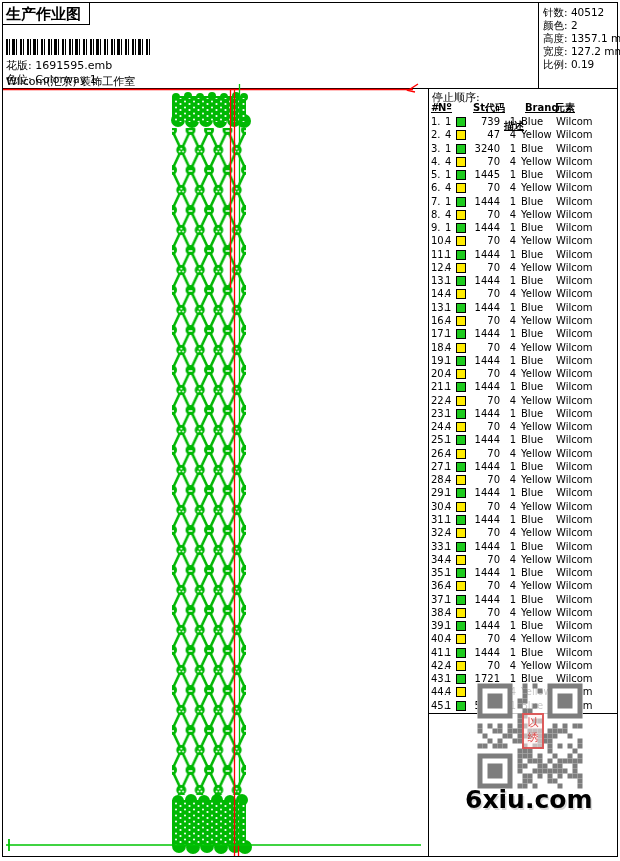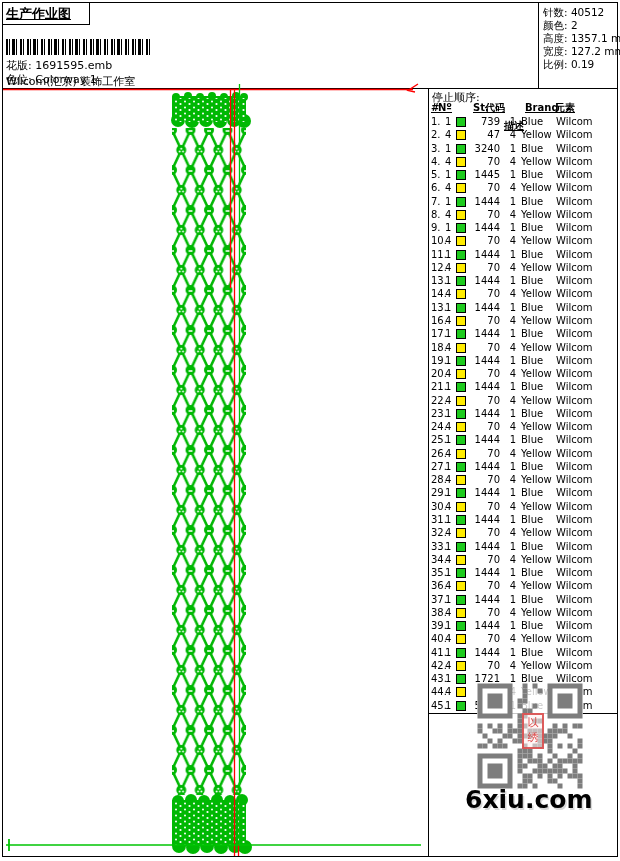--- a/index.html
+++ b/index.html
@@ -1,21 +1,21 @@
 <!DOCTYPE html>
 <html><head>
 <meta charset="utf-8">
 <style>
   html,body{margin:0;padding:0;background:#fff;}
   body{width:620px;height:861px;position:relative;font-family:"DejaVu Sans",sans-serif;color:#000;}
   .page{position:absolute;left:2px;top:2px;width:614px;height:853px;border:1px solid #000;background:#fff;}
   .abs{position:absolute;}
   
   .title-box{left:0;top:0;width:86px;height:21px;border-right:1px solid #000;border-bottom:1px solid #000;}
-  .title-box span{display:block;padding:2px 0 0 3px;font-size:13px;font-weight:bold;letter-spacing:0px;text-decoration:underline;}
+  .title-box span{display:block;padding:2px 0 0 3px;font-size:15px;font-weight:bold;letter-spacing:0px;}
   .studio{left:3px;top:23px;font-size:11px;margin-top:48px;}
   .barcode{left:3px;top:36px;width:146px;height:16px;
     background:
       repeating-linear-gradient(90deg,#000 0 2px,#fff 2px 3px,#000 3px 4px,#fff 4px 6px,#000 6px 9px,#fff 9px 10px,#000 10px 11px,#fff 11px 14px,#000 14px 16px,#fff 16px 17px,#000 17px 18px,#fff 18px 21px);}
   .fileline{left:3px;top:55px;font-size:11px;}
   .colorline{left:3px;top:69px;font-size:11px;}
   .hline-header{left:0;top:85px;width:614px;height:0;border-top:1px solid #000;}
   .header-right{left:535px;top:0;width:79px;height:85px;border-left:1px solid #000;padding:3px 0 0 4px;box-sizing:border-box;}
   .info-line{font-size:10.5px;height:13px;line-height:13px;white-space:nowrap;}
   

